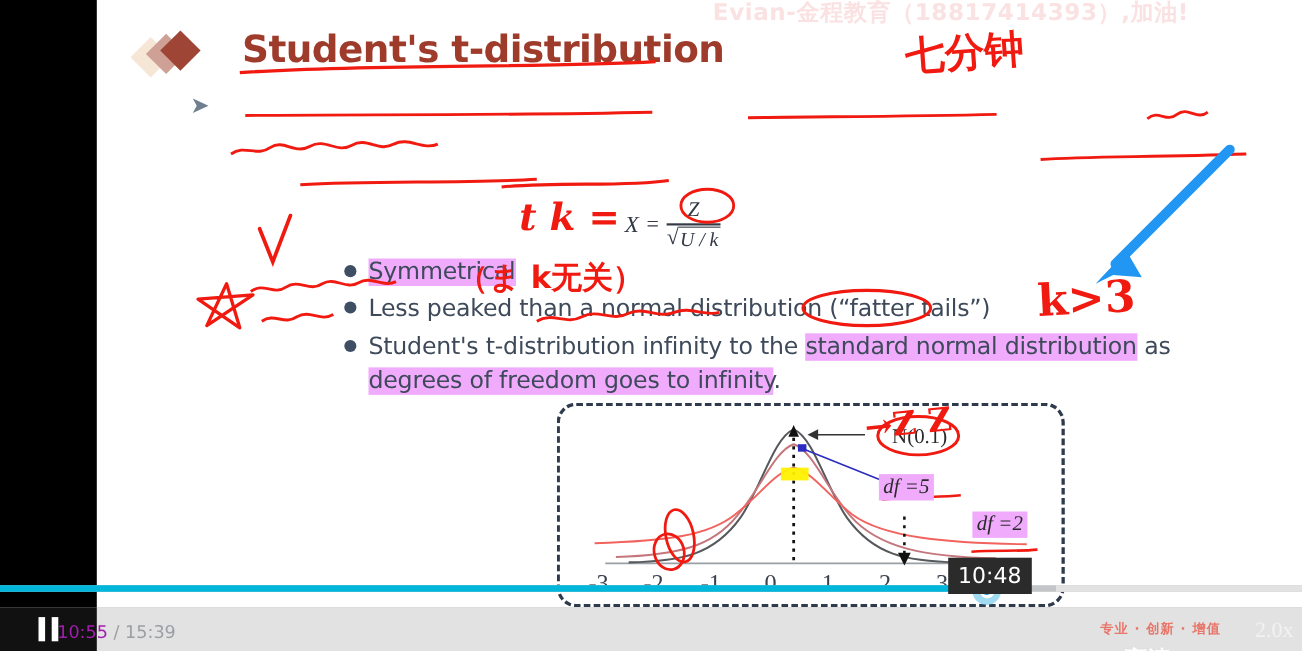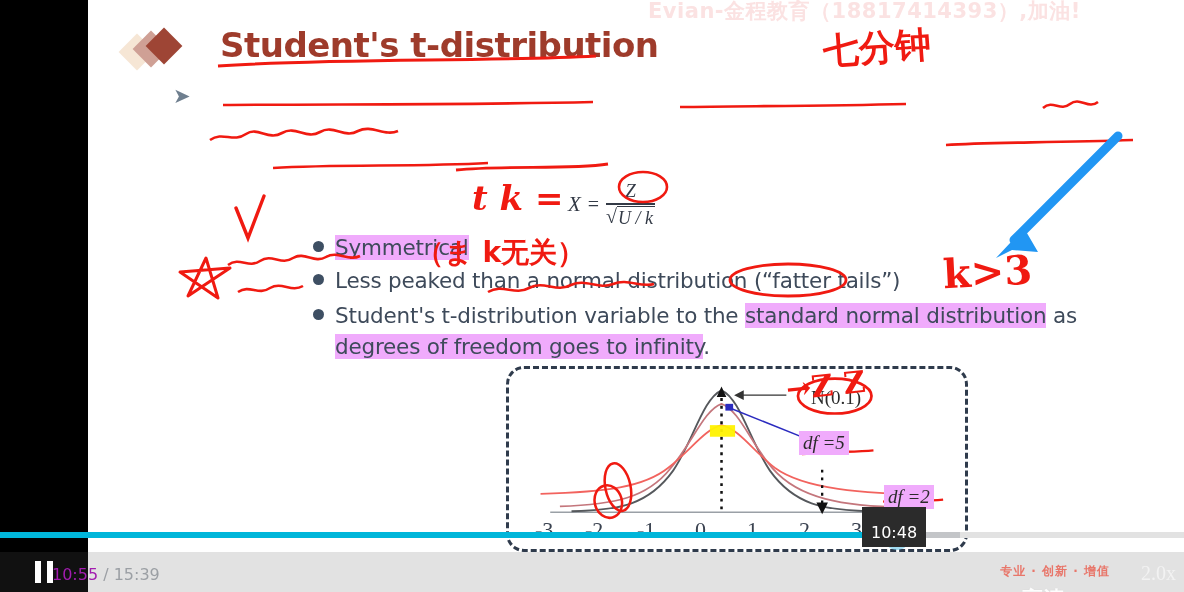--- a/index.html
+++ b/index.html
@@ -142,22 +142,22 @@
     display: flex; align-items: center; justify-content: center;
   }
   #scrubber-core {
     width: 13px; height: 13px; border-radius: 50%; background: #fff;
     display: flex; align-items: center; justify-content: center;
   }
   #scrubber-dot { width: 8px; height: 8px; border-radius: 50%; background: #1b9fe0; }
 
   #tooltip-time {
     position: absolute; left: 862px; top: 507px;
-    background: #2b2b2b; color: #fff; font-size: 16px;
-    padding: 16px 9px 5px; font-family: "DejaVu Sans", sans-serif;
+    background: #2b2b2b; color: #fff; font-size: 20px;
+    padding: 4px 9px 5px; font-family: "DejaVu Sans", sans-serif;
   }
 
   #play-btn {
     position: absolute; left: 0; top: 552px; width: 88px; height: 40px;
     background: #111; display: flex; align-items: center; justify-content: center;
     cursor: pointer;
   }
   .pause-bar { width: 6px; height: 22px; background: #fff; display: inline-block; }
   #pause-icon { display: flex; gap: 6px; }
 
@@ -226,21 +226,21 @@
         <span class="btext"><span class="hl">Symmetrical</span></span>
       </div>
 
       <div class="bullet-row" id="b2">
         <span class="dot"></span>
         <span class="btext">Less peaked than a normal distribution (“fatter tails”)</span>
       </div>
 
       <div class="bullet-row" id="b3">
         <span class="dot"></span>
-        <span class="btext"><span>Student's t-distribution variable to the </span><span class="hl">standard  normal distribution</span><span> as</span><br><span class="hl">degrees of freedom goes to infinity</span><span>.</span></span>
+        <span class="btext"><span>Student's t-distribution infinity to the </span><span class="hl">standard  normal distribution</span><span> as</span><br><span class="hl">degrees of freedom goes to infinity</span><span>.</span></span>
       </div>
 
       <div id="chart-box">
         <svg id="chart-inner" viewBox="0 0 462 186">
 
           <line x1="38" y1="148" x2="420" y2="148" stroke="#9aa0a6" stroke-width="1.6"></line>
 
           <path d="M60,147 C110,146 140,140 165,105 C185,76 196,30 215,22
                    C234,30 245,76 265,105 C290,140 320,146 370,147" fill="none" stroke="#55585c" stroke-width="1.9"></path>
 
@@ -277,21 +277,21 @@
         <span class="tick-label" style="left:26px">-3</span>
         <span class="tick-label" style="left:76px">-2</span>
         <span class="tick-label" style="left:128px">-1</span>
         <span class="tick-label" style="left:186px">0</span>
         <span class="tick-label" style="left:238px">1</span>
         <span class="tick-label" style="left:290px">2</span>
         <span class="tick-label" style="left:342px">3</span>
 
         <span class="chart-lbl" style="left:302px; top:18px; font-style:normal;">N(0.1)</span>
         <span class="chart-lbl hl" style="left:290px; top:62px; padding:1px 4px;">df =5</span>
-        <span class="chart-lbl hl" style="left:375px; top:116px; padding:1px 4px;">df =2</span>
+        <span class="chart-lbl hl" style="left:375px; top:96px; padding:1px 4px;">df =2</span>
       </div>
 
       <svg class="ink" style="left:0;top:0;width:1096px;height:552px;">
 
         <path d="M130,66 C250,58 400,62 508,56" fill="none" stroke="#f01a11" stroke-width="3"></path>
 
         <path d="M135,105 C250,104 370,105 505,102" fill="none" stroke="#f01a11" stroke-width="2.6"></path>
 
         <path d="M592,107 C660,106 740,106 818,104" fill="none" stroke="#f01a11" stroke-width="2.6"></path>
 

